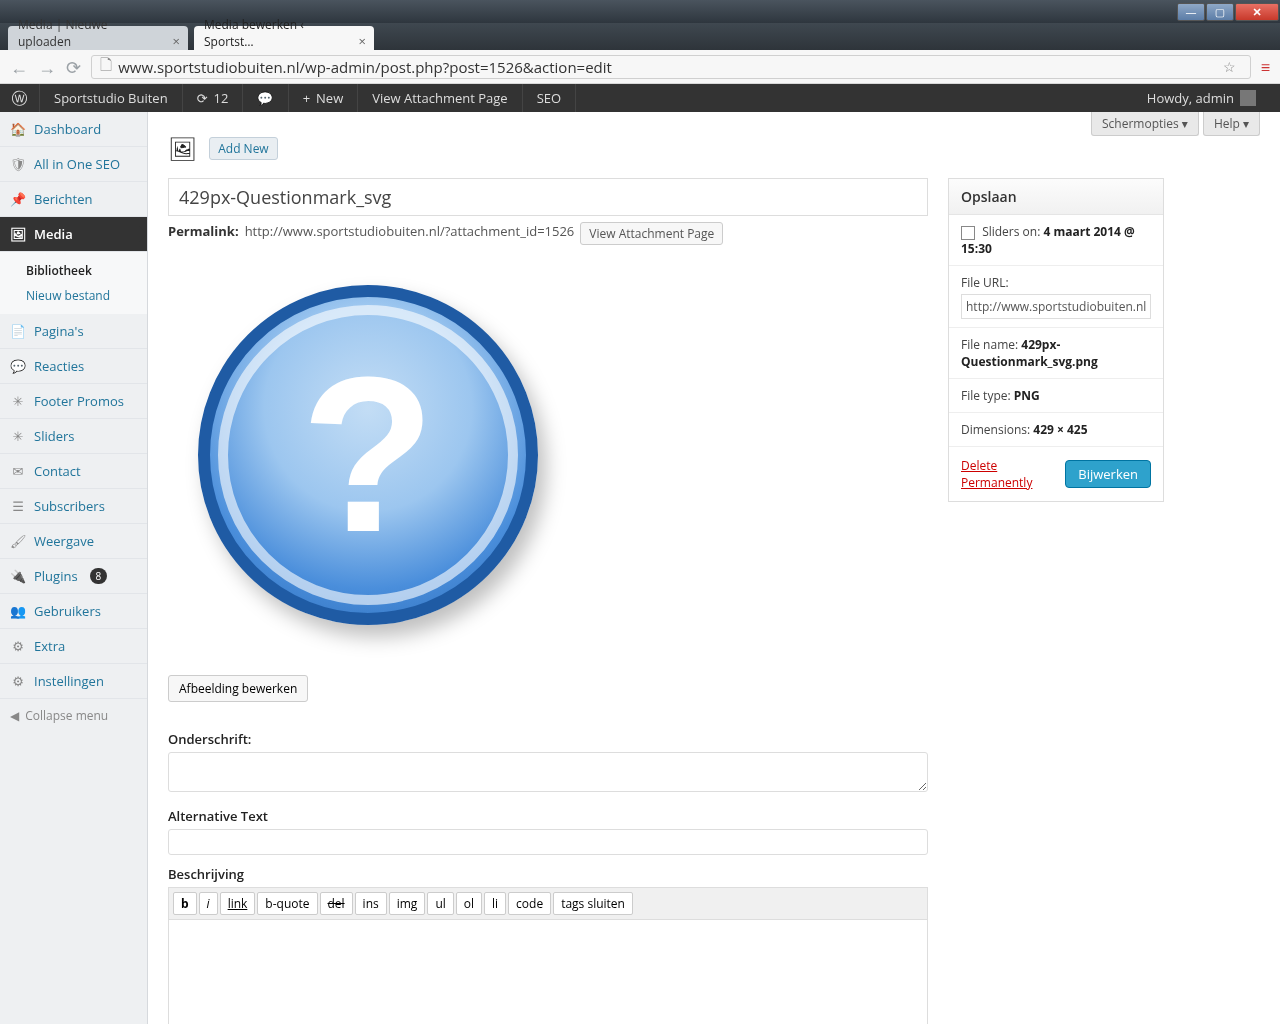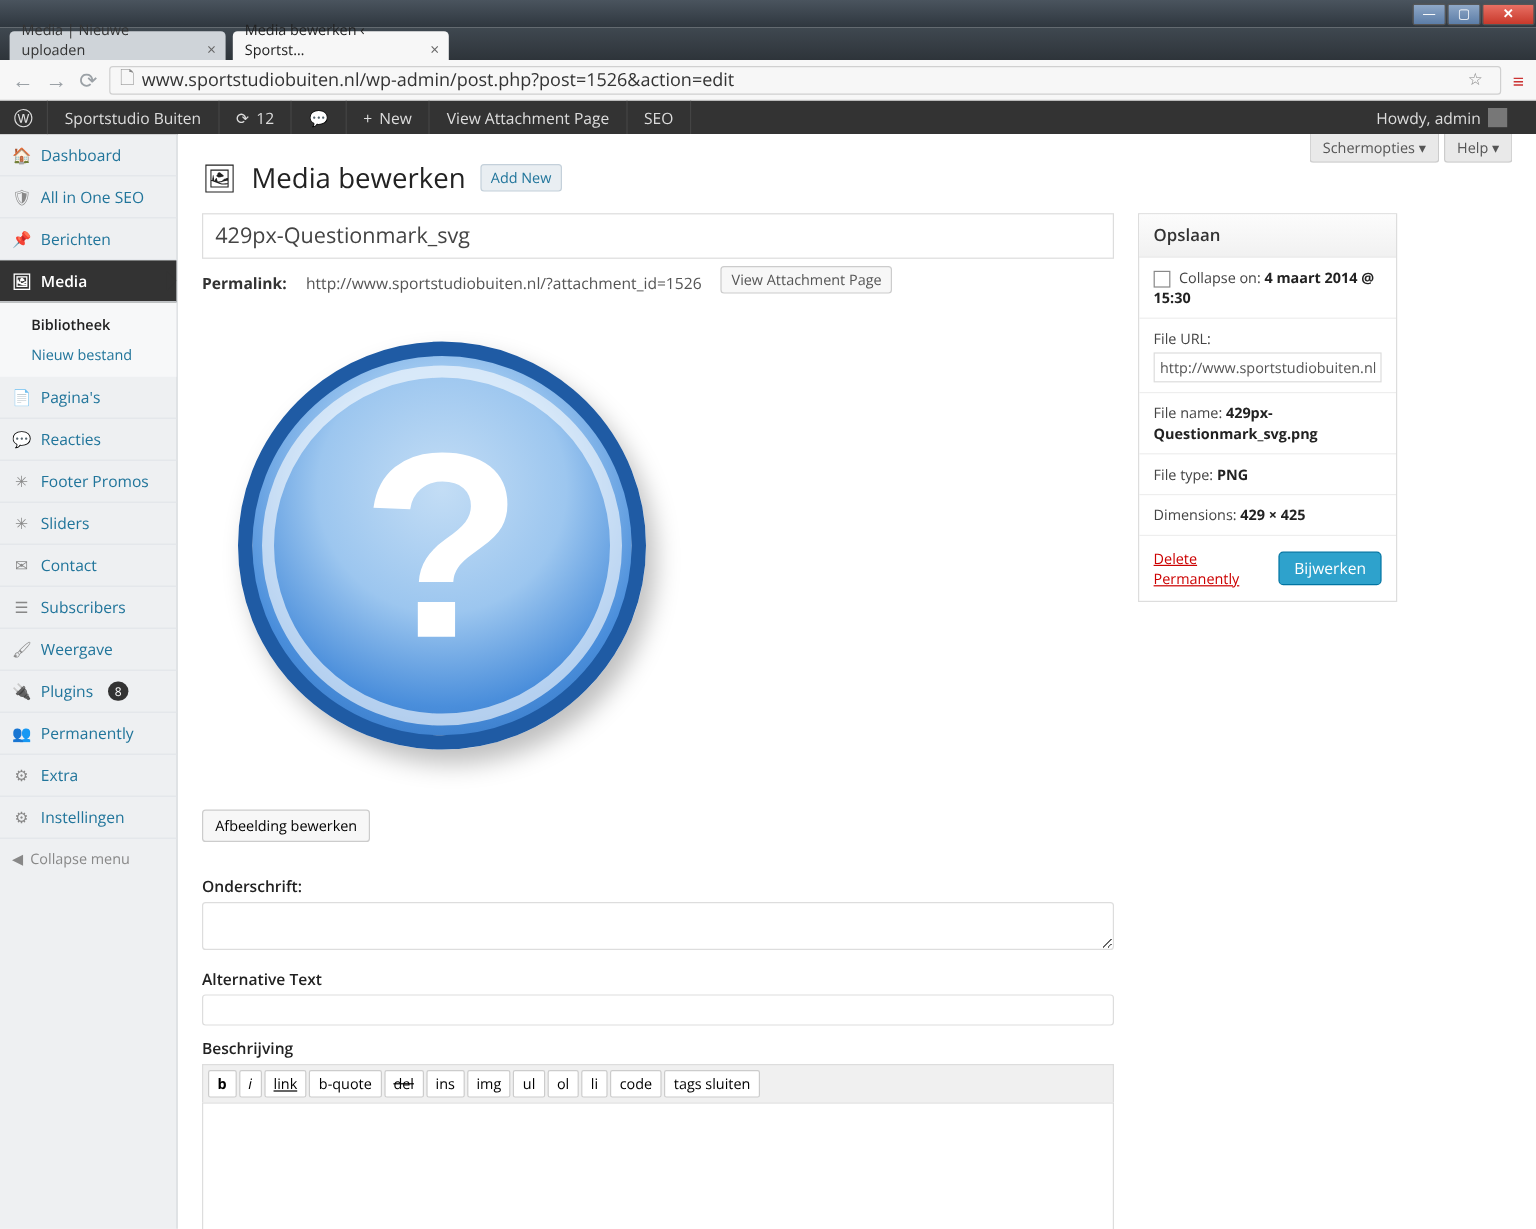--- a/index.html
+++ b/index.html
@@ -46,21 +46,21 @@
 .content{flex:1; padding:12px 20px; overflow:auto; background:#fff; position:relative;}
 .screen-opts{position:absolute; top:0; right:20px; display:flex; gap:4px;}
 .screen-tab{background:#e9e9e9; border:1px solid #ccc; border-top:none; border-radius:0 0 3px 3px; padding:3px 10px; font-size:12px; color:#555; cursor:pointer;}
 h1.page-title{font-size:23px; font-weight:400; color:#222; display:flex; align-items:center; gap:12px; margin:8px 0 14px;}
 .add-new-btn{font-size:12px; background:#e9eef2; border:1px solid #c4d0da; color:#21759b; padding:2px 8px; border-radius:3px; cursor:pointer;}
 .media-col{display:flex; gap:20px; align-items:flex-start;}
 .main-col{flex:1; max-width:760px;}
 .side-col{width:216px;}
 
 .title-input{width:100%; padding:6px 10px; font-size:18px; border:1px solid #ddd; border-radius:0; color:#444;}
-.permalink{font-size:13px; color:#555; margin:6px 0 12px; display:flex; align-items:flex-end; gap:16px;}
+.permalink{font-size:13px; color:#555; margin:6px 0 12px; display:flex; align-items:flex-start; gap:6px;}
 .permalink strong{color:#333;}
 .permalink .btn{border:1px solid #ccc; background:#f7f7f7; padding:2px 8px; border-radius:3px; font-size:12px; cursor:pointer;}
 
 .thumb-wrap{width:380px; height:380px; display:flex; align-items:center; justify-content:center; margin:20px 0 30px 10px;}
 .qmark{width:340px; height:340px; border-radius:50%; background:radial-gradient(circle at 50% 35%, #c3ddf5 0%, #9cc6ef 40%, #4a8edb 70%, #2868b5 100%); border:12px solid #1f5ba4; position:relative; box-shadow:8px 12px 20px rgba(0,0,0,.25); display:flex; align-items:center; justify-content:center;}
 .qmark::before{content:""; position:absolute; inset:8px; border-radius:50%; border:10px solid rgba(255,255,255,.6); }
 .qmark span{color:#fff; font-size:220px; font-weight:bold; font-family:Arial; line-height:.85;}
 
 .edit-img-btn{border:1px solid #ccc; background:#f7f7f7; padding:4px 10px; border-radius:3px; font-size:12px; cursor:pointer; margin-bottom:18px;}
 .field-label{font-size:13px; font-weight:600; color:#222; margin:10px 0 4px;}
@@ -194,21 +194,21 @@
           <span class="ic">🖌</span>
           <span>Weergave</span>
         </div>
         <div class="side-item">
           <span class="ic">🔌</span>
           <span>Plugins</span>
           <span class="badge">8</span>
         </div>
         <div class="side-item">
           <span class="ic">👥</span>
-          <span>Permanently</span>
+          <span>Gebruikers</span>
         </div>
         <div class="side-item">
           <span class="ic">⚙</span>
           <span>Extra</span>
         </div>
         <div class="side-item">
           <span class="ic">⚙</span>
           <span>Instellingen</span>
         </div>
       </div>
@@ -219,21 +219,20 @@
   </div>
 
   <div class="content">
     <div class="screen-opts">
       <div class="screen-tab"><span>Schermopties</span> ▾</div>
       <div class="screen-tab"><span>Help</span> ▾</div>
     </div>
 
     <h1 class="page-title">
       <span>🖼</span>
-      <span>Media bewerken</span>
       <span class="add-new-btn">Add New</span>
     </h1>
 
     <div class="media-col">
       <div class="main-col">
         <input class="title-input" value="429px-Questionmark_svg" style="">
         <div class="permalink">
           <strong>Permalink:</strong>
           <span>http://www.sportstudiobuiten.nl/?attachment_id=1526</span>
           <span class="btn">View Attachment Page</span>
@@ -269,21 +268,21 @@
             <button>tags sluiten</button>
           </div>
         <textarea class="desc-ta" style=""></textarea>
       </div>
 
       <div class="side-col">
         <div class="meta-box">
           <h3>Opslaan</h3>
           <div class="meta-row">
             <span class="cal-ic"></span>
-            <span>Collapse on:</span>
+            <span>Sliders on:</span>
             <strong>4 maart 2014 @ 15:30</strong>
           </div>
           <div class="meta-row">
             <span>File URL:</span>
             <input readonly="" value="http://www.sportstudiobuiten.nl/wp-content/upl" style="">
           </div>
           <div class="meta-row">
             <span>File name:</span>
             <strong>429px-Questionmark_svg.png</strong>
           </div>

